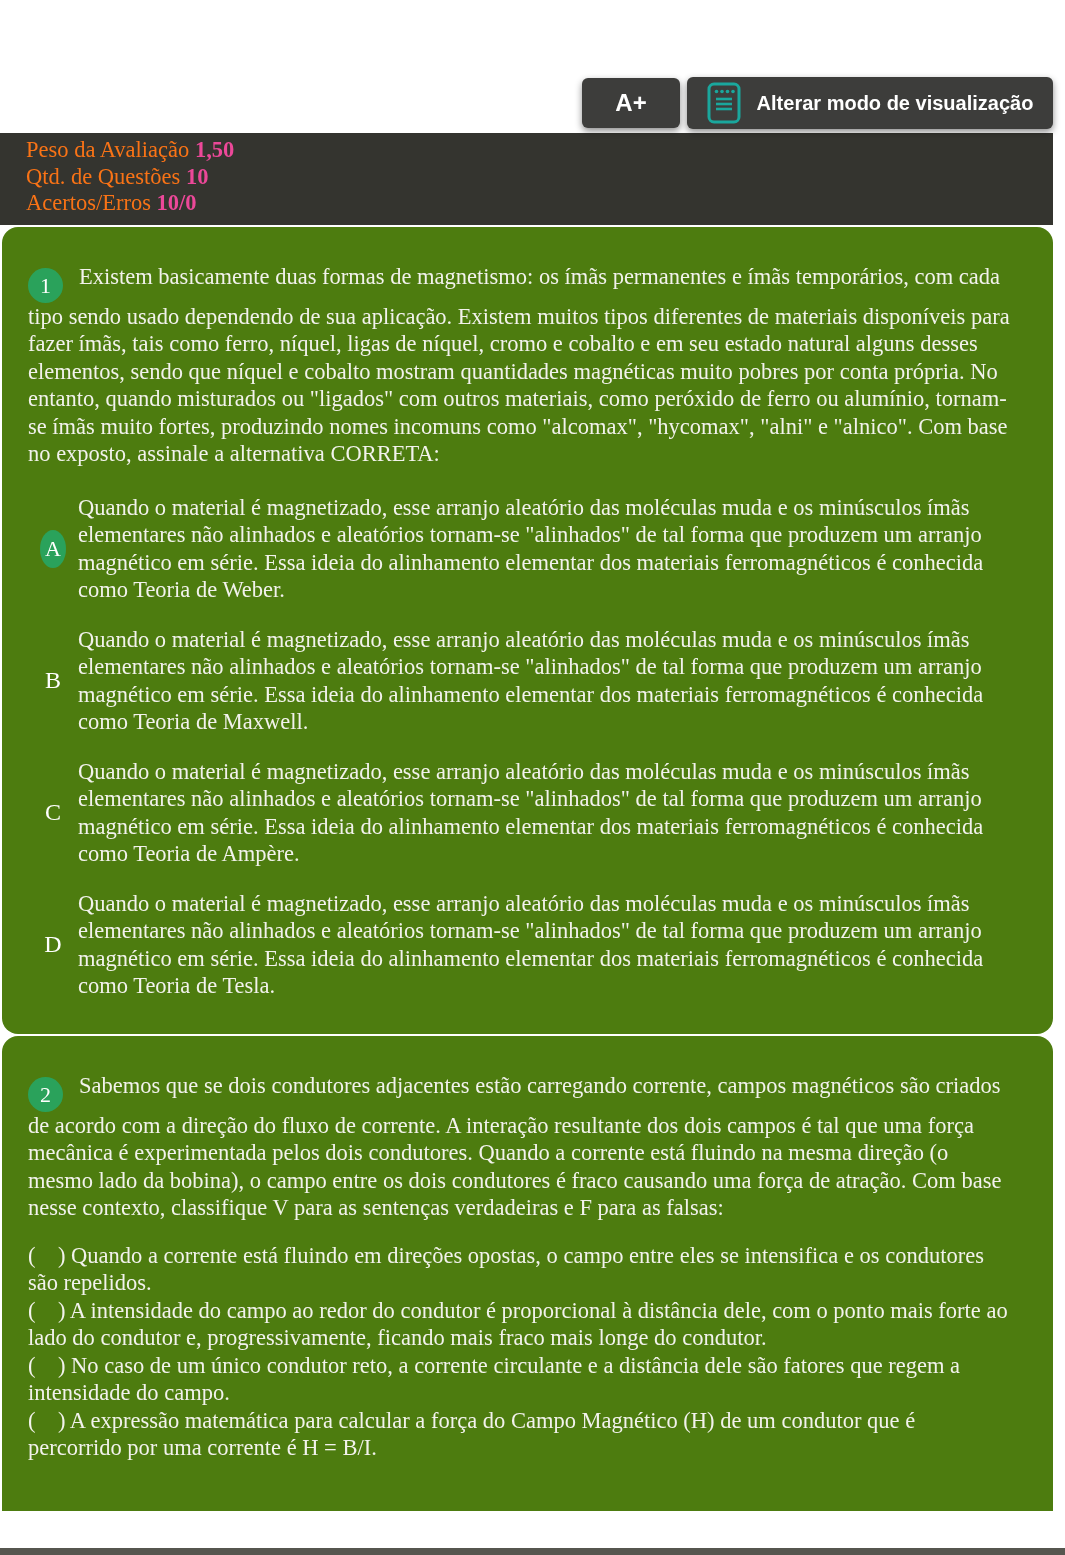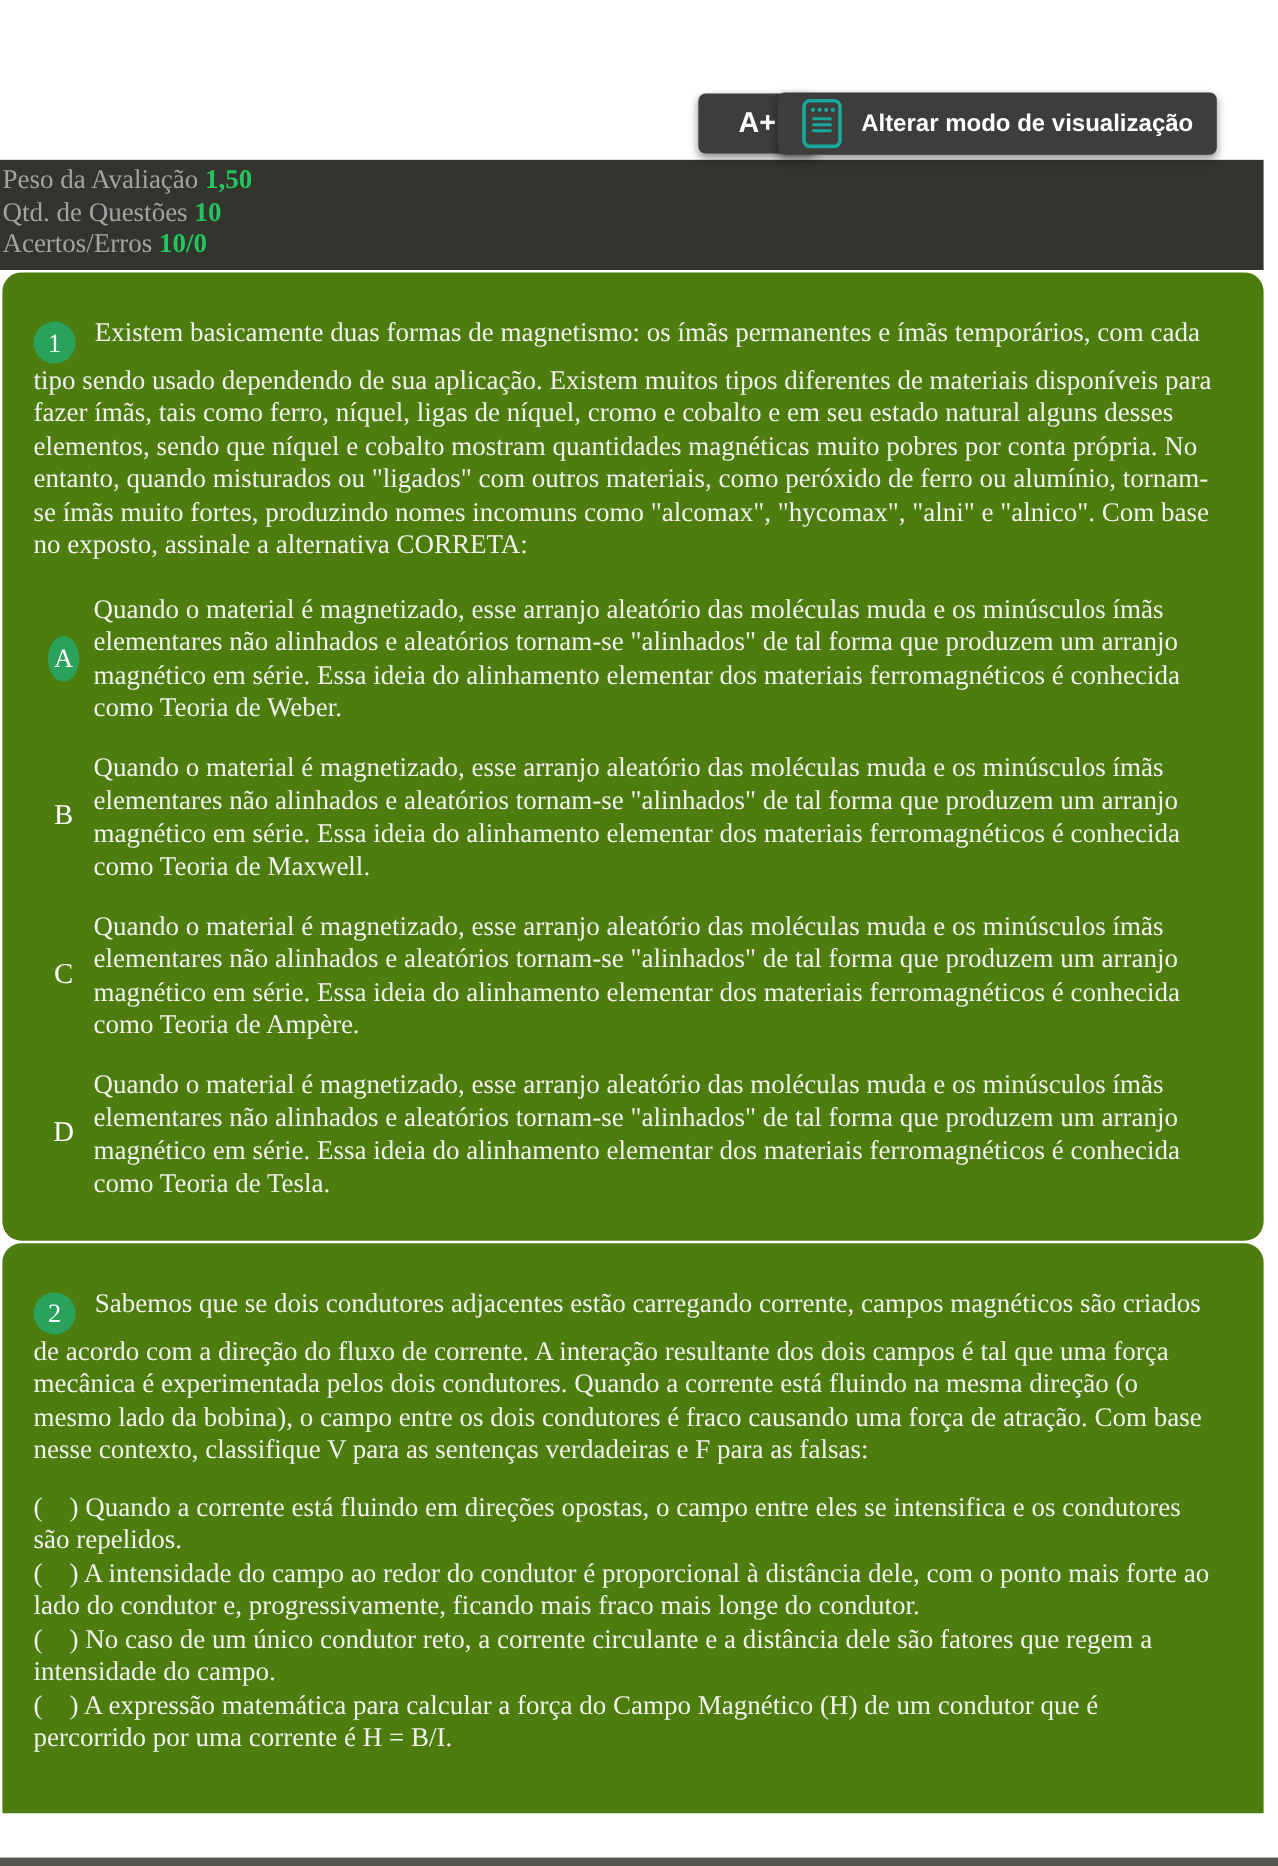--- a/index.html
+++ b/index.html
@@ -20,34 +20,34 @@
     color: #ffffff;
     border: none;
     border-radius: 6px;
     font-family: "Liberation Sans", sans-serif;
     font-weight: bold;
     box-shadow: 0 3px 7px rgba(0,0,0,0.45);
     cursor: pointer;
     display: flex; align-items: center; justify-content: center;
   }
   .btn-fontsize { left: 582px; top: 78px; width: 98px; height: 50px; font-size: 24px; }
-  .btn-viewmode { left: 648px; top: 77px; width: 366px; height: 52px; font-size: 20px; gap: 16px; }
+  .btn-viewmode { left: 687px; top: 77px; width: 366px; height: 52px; font-size: 20px; gap: 16px; }
   .btn-viewmode .vm-icon { display: inline-flex; }
 
   
   .meta-bar {
     width: 1053px;
     background: #34342f;
     padding: 4px 0 8px 2px;
     font-size: 22.5px;
     line-height: 26.5px;
   }
   .meta-row { white-space: nowrap; }
-  .meta-label { color: #a3a3a3; }
-  .meta-value { color: #22c55e; font-weight: bold; }
+  .meta-label { color: #f97316; margin-left: 24px; }
+  .meta-value { color: #ec4899; font-weight: bold; }
 
   
   .card {
     background: #4d7c0f;
     border-radius: 16px;
     margin: 2px 12px 0 2px;
     padding: 36px 42px 34px 26px;
     color: #f2f2ec;
     font-size: 22.5px;
     line-height: 27.5px;

